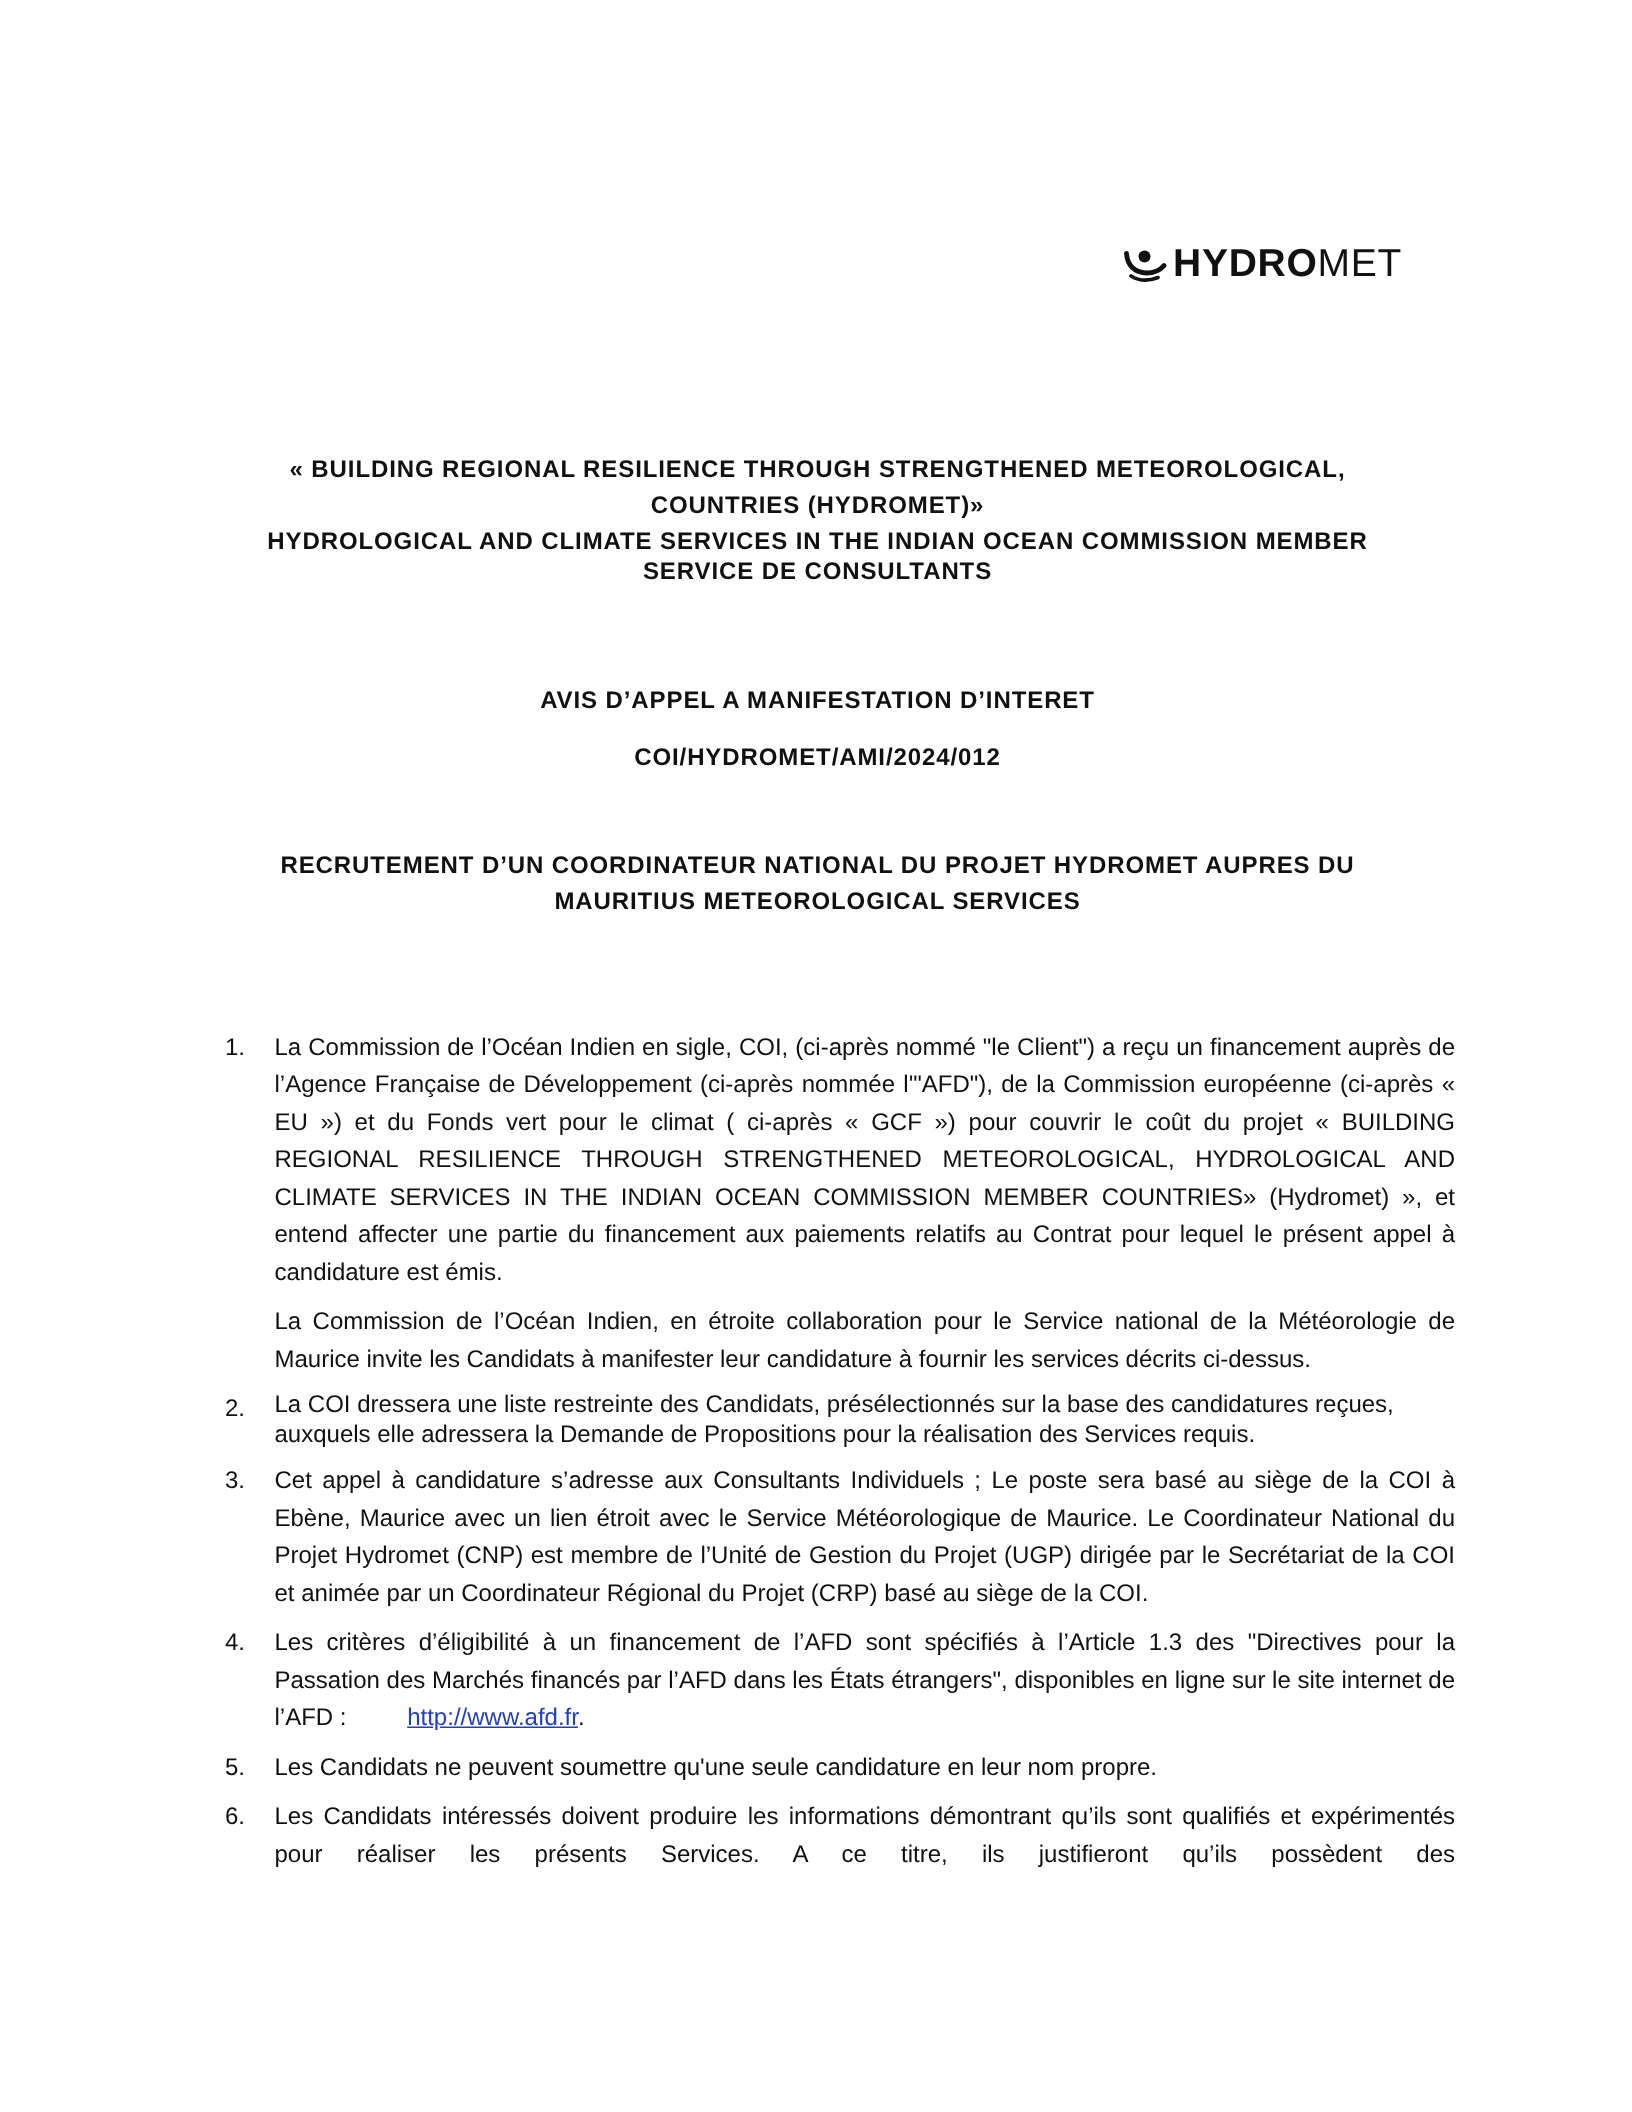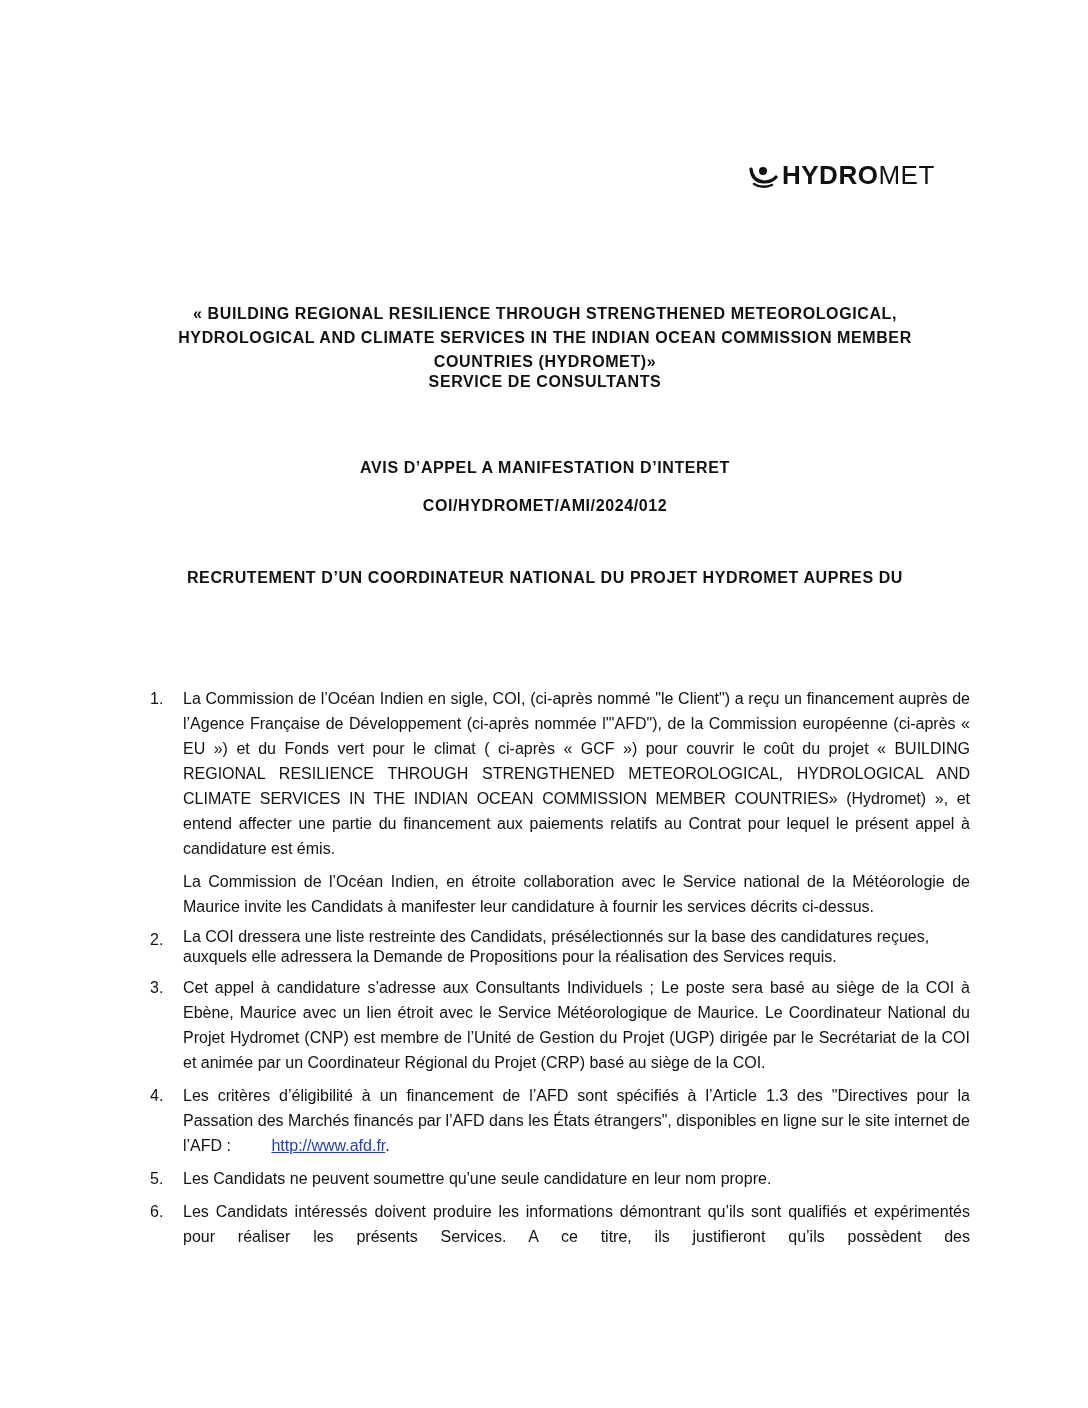--- a/index.html
+++ b/index.html
@@ -134,36 +134,37 @@
       <path d="M3 6 Q4 18 16 19 Q24 19 28 14" fill="none" stroke="#111" stroke-width="3.2" stroke-linecap="round"></path>
       <path d="M6 21 Q14 26 24 22" fill="none" stroke="#111" stroke-width="2.4" stroke-linecap="round"></path>
     </svg>
     <span class="hm-bold">HYDRO</span>
       <span class="hm-light">MET</span>
   </div>
 </div>
 
 <div class="titles t-project">
   <div>« BUILDING REGIONAL RESILIENCE THROUGH STRENGTHENED METEOROLOGICAL,</div>
+  <div>COUNTRIES (HYDROMET)»</div>
   <div>HYDROLOGICAL AND CLIMATE SERVICES IN THE INDIAN OCEAN COMMISSION MEMBER</div>
-  <div>COUNTRIES (HYDROMET)»</div>
 </div>
 <div class="titles t-service">SERVICE DE CONSULTANTS</div>
 <div class="titles t-avis">AVIS D’APPEL A MANIFESTATION D’INTERET</div>
 <div class="titles t-ref">COI/HYDROMET/AMI/2024/012</div>
 <div class="titles t-recruit">
   <div>RECRUTEMENT D’UN COORDINATEUR NATIONAL DU PROJET HYDROMET AUPRES DU</div>
+  <div>MAURITIUS METEOROLOGICAL SERVICES</div>
 </div>
 
 <div class="body-list">
   <div class="item">
     <div class="num">1.</div>
     <div class="content">
       <p>La Commission de l’Océan Indien en sigle, COI, (ci-après nommé "le Client") a reçu un financement auprès de l’Agence Française de Développement (ci-après nommée l'"AFD"), de la Commission européenne (ci-après « EU ») et du Fonds vert pour le climat ( ci-après « GCF ») pour couvrir le coût du projet « BUILDING REGIONAL RESILIENCE THROUGH STRENGTHENED METEOROLOGICAL, HYDROLOGICAL AND CLIMATE SERVICES IN THE INDIAN OCEAN COMMISSION MEMBER COUNTRIES» (Hydromet) », et entend affecter une partie du financement aux paiements relatifs au Contrat pour lequel le présent appel à candidature est émis.</p>
-      <p>La Commission de l’Océan Indien, en étroite collaboration avec le Service national de la Météorologie de  Maurice invite les Candidats à manifester leur candidature à fournir les services décrits ci-dessus.</p>
+      <p>La Commission de l’Océan Indien, en étroite collaboration pour le Service national de la Météorologie de  Maurice invite les Candidats à manifester leur candidature à fournir les services décrits ci-dessus.</p>
     </div>
   </div>
   <div class="item tight">
     <div class="num">2.</div>
     <div class="content">La COI dressera une liste restreinte des Candidats, présélectionnés sur la base des candidatures reçues, auxquels elle adressera la Demande de Propositions pour la réalisation des Services requis.</div>
   </div>
   <div class="item">
     <div class="num">3.</div>
     <div class="content">Cet appel à candidature s’adresse aux Consultants Individuels ; Le poste sera basé au siège de la COI à Ebène, Maurice avec un lien étroit avec le Service Météorologique de Maurice. Le Coordinateur National du Projet Hydromet (CNP) est membre de l’Unité de Gestion du  Projet (UGP) dirigée par le Secrétariat de la COI et animée par un Coordinateur Régional du Projet (CRP) basé au siège de la COI.</div>
   </div>

